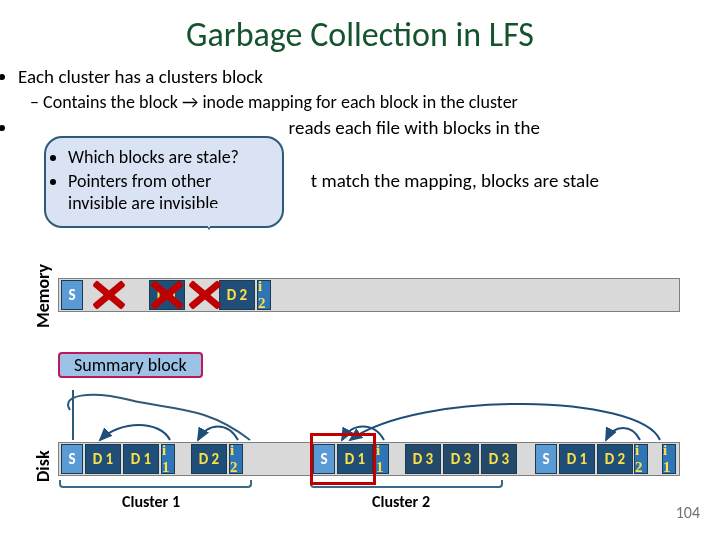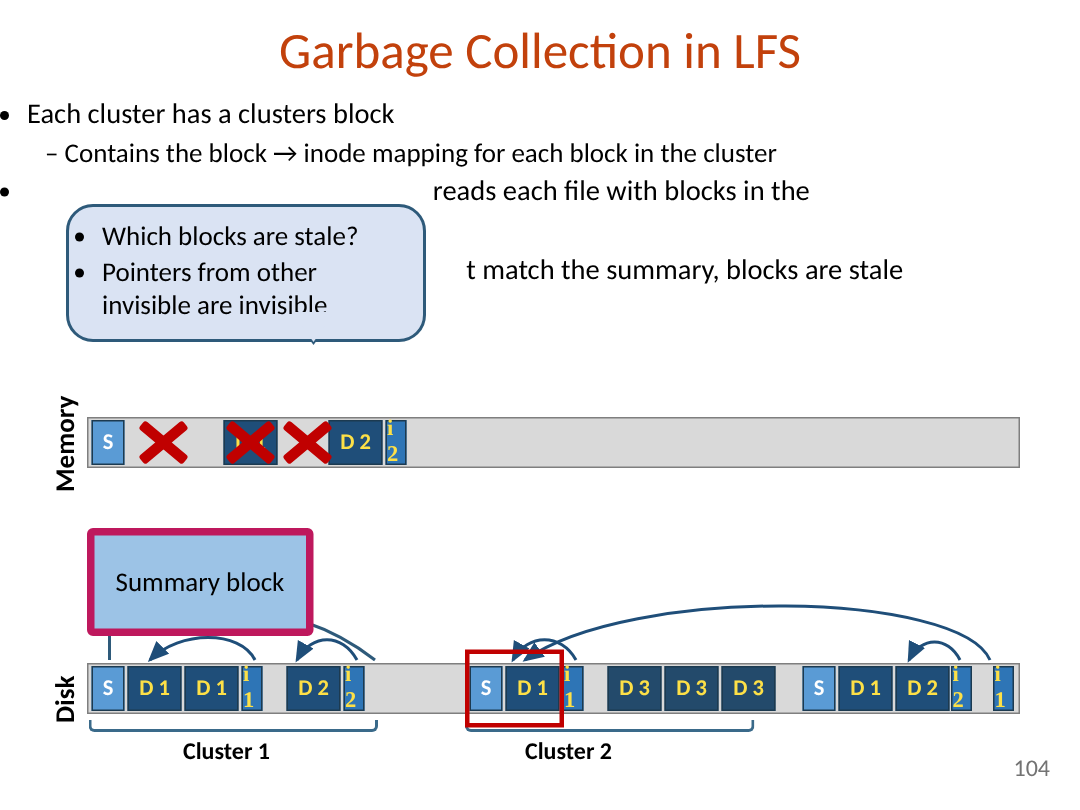--- a/index.html
+++ b/index.html
@@ -11,21 +11,21 @@
     font-family: Calibri, Arial, sans-serif;
     background: #fff;
     position: relative;
     overflow: hidden;
   }
   .title {
     text-align: center;
     font-size: 34px;
     margin-top: 14px;
     margin-bottom: 10px;
-    color: #c2410c;
+    color: #14532d;
   }
   .bullets {
     font-size: 19px;
     line-height: 1.28;
     margin-left: 26px;
     margin-right: 8px;
   }
   .bullets > li { margin-bottom: 2px; }
   .sub { margin-left: 30px; font-size: 18px; }
   .callout {
@@ -120,23 +120,23 @@
   }
   .xmark::before { transform: translate(-50%,-50%) rotate(40deg); }
   .xmark::after  { transform: translate(-50%,-50%) rotate(-40deg); }
 
   
   .summary-label {
     position: absolute;
     left: 58px;
     top: 352px;
     background: #9cc3e6;
-    border: 5px solid #be185d;
+    border: 2px solid #be185d;
     border-radius: 4px;
-    padding: 20px 14px;
+    padding: 0 14px;
     font-size: 18px;
     z-index: 25;
   }
   .summary-line {
     position: absolute;
     left: 72px;
     top: 390px;
     width: 2px;
     height: 50px;
     background: #2e5a7a;
@@ -174,21 +174,21 @@
   }
   .brace1 { left: 59px; width: 193px; }
   .brace2 { left: 310px; width: 193px; }
   .cluster-label {
     position: absolute;
     top: 492px;
     font-size: 16px;
     font-weight: 700;
   }
   .cl1 { left: 122px; }
-  .cl2 { left: 350px; }
+  .cl2 { left: 372px; }
 
   .pagenum {
     position: absolute;
     right: 20px;
     bottom: 18px;
     font-size: 16px;
     color: #737373;
   }
 
   ul.top { list-style: disc; padding-left: 18px; margin: 0; }
@@ -205,21 +205,21 @@
   – <span>Contains the block → inode mapping for each block in the cluster</span>
 </div>
 <ul class="top bullets" style="margin-top:2px">
   <li>
     <span style="visibility:hidden">XXXXXXXXXXXXXXXXXXXXXXXXXXX</span>
     <span>reads each file with blocks in the</span>
   </li>
 </ul>
 <div class="bullets" style="margin-top:28px;margin-left:60px">
   <span style="visibility:hidden">XXXXXXXXXXXXXXXXXXXXXXXXX</span>
-  <span>t match the summary, blocks are stale</span>
+  <span>t match the mapping, blocks are stale</span>
 </div>
 
 <div class="callout">
   <ul>
     <li>Which blocks are stale?</li>
     <li>Pointers from other invisible are invisible</li>
   </ul>
 </div>
 <div class="callout-tail-border"></div>
 <div class="callout-tail"></div>

